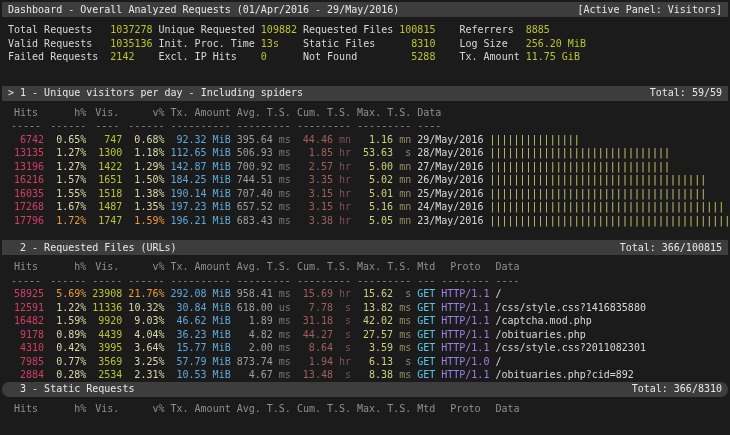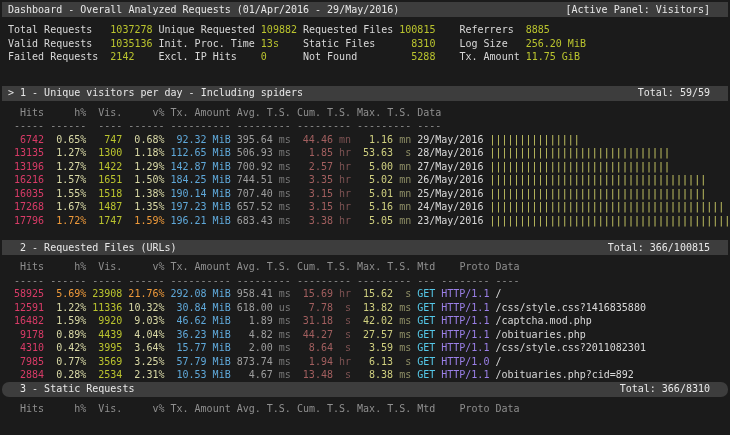--- a/index.html
+++ b/index.html
@@ -6,37 +6,37 @@
     --bg:#1b1b1b; --bar_bg:#3d3d3d; --bar_fg:#e8e8e8; --fg:#d8d8d8;
     --muted:#8f8f8f; --green:#bac42e; --red:#d83b67; --pct:#d9d9a6;
     --pct_top:#ef9a3a; --blue:#5fa8d9; --gray:#9e9e9e; --gray2:#787878;
     --brown:#a25f5f; --brown2:#7d5252; --oliv:#cfcf7f; --oliv2:#8f8f66;
     --barch:#cdcd66; --cyan:#55c8e8; --purple:#9b80e8;
   }
   *{box-sizing:border-box;}
   html,body{margin:0;padding:0;width:730px;height:435px;overflow:hidden;background:var(--bg);}
   body{font-family:"DejaVu Sans Mono",monospace;font-size:10px;line-height:13.5px;color:var(--fg);}
   .bar{display:flex;justify-content:space-between;align-items:center;height:15px;
-       margin:0 2px;padding:0 18px 0 6px;background:var(--bar_bg);color:var(--bar_fg);white-space:pre;}
+       margin:0 2px;padding:0 6px 0 6px;background:var(--bar_bg);color:var(--bar_fg);white-space:pre;}
   .titlebar{margin-top:2px;}
   .summary{margin:6px 0 0 8px;}
   .sline{height:13.5px;white-space:pre;}
   .slabel{display:inline-block;color:var(--fg);}
   .lw17{width:17ch}.lw16{width:16ch}.lw11{width:11ch}
   .sval{color:var(--green);display:inline-block;}
   .vw8{width:8ch}.vw7{width:7ch}
   .vw6r{width:6ch;text-align:right;margin-right:4ch}
   #panel-0 .bar{margin-top:22px;}
   #panel-1 .bar{margin-top:13px;}
   #panel-2 .bar{border-radius:7px;}
   .cursor{display:inline-block;width:2ch;}
   .table{margin:5px 0 0 8px;}
   .trow{height:13.5px;white-space:pre;}
   .cell{display:inline-block;}
-  .r{text-align:right}.l{text-align:right}
+  .r{text-align:right}.l{text-align:center}
   .g{margin-left:1ch}
   .w2{width:2ch}.w3{width:3ch}.w5{width:5ch}.w6{width:6ch}.w8c{width:8ch}.w9{width:9ch}.w10{width:10ch}
   .hdr{color:var(--muted);}
   .c-hits{color:var(--red)} .c-pct{color:var(--pct)} .c-pct-top{color:var(--pct_top)}
   .c-vis{color:var(--green)} .c-tx{color:var(--blue)}
   .c-avg{color:var(--gray)} .c-avgu{color:var(--gray2)}
   .c-cum{color:var(--brown)} .c-cumu{color:var(--brown2)}
   .c-max{color:var(--oliv)} .c-maxu{color:var(--oliv2)}
   .c-data{color:var(--fg)} .c-bars{color:var(--barch)}
   .c-mtd{color:var(--cyan)} .c-proto{color:var(--purple)}

